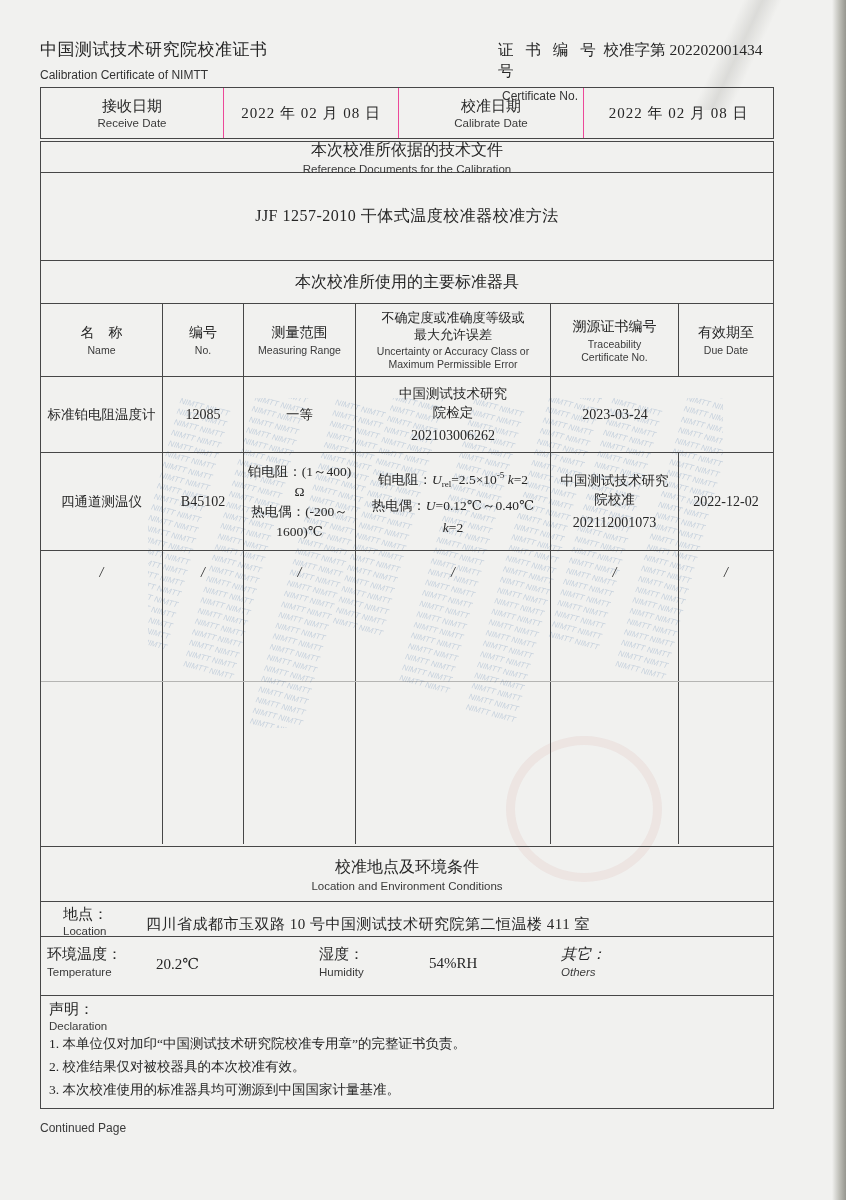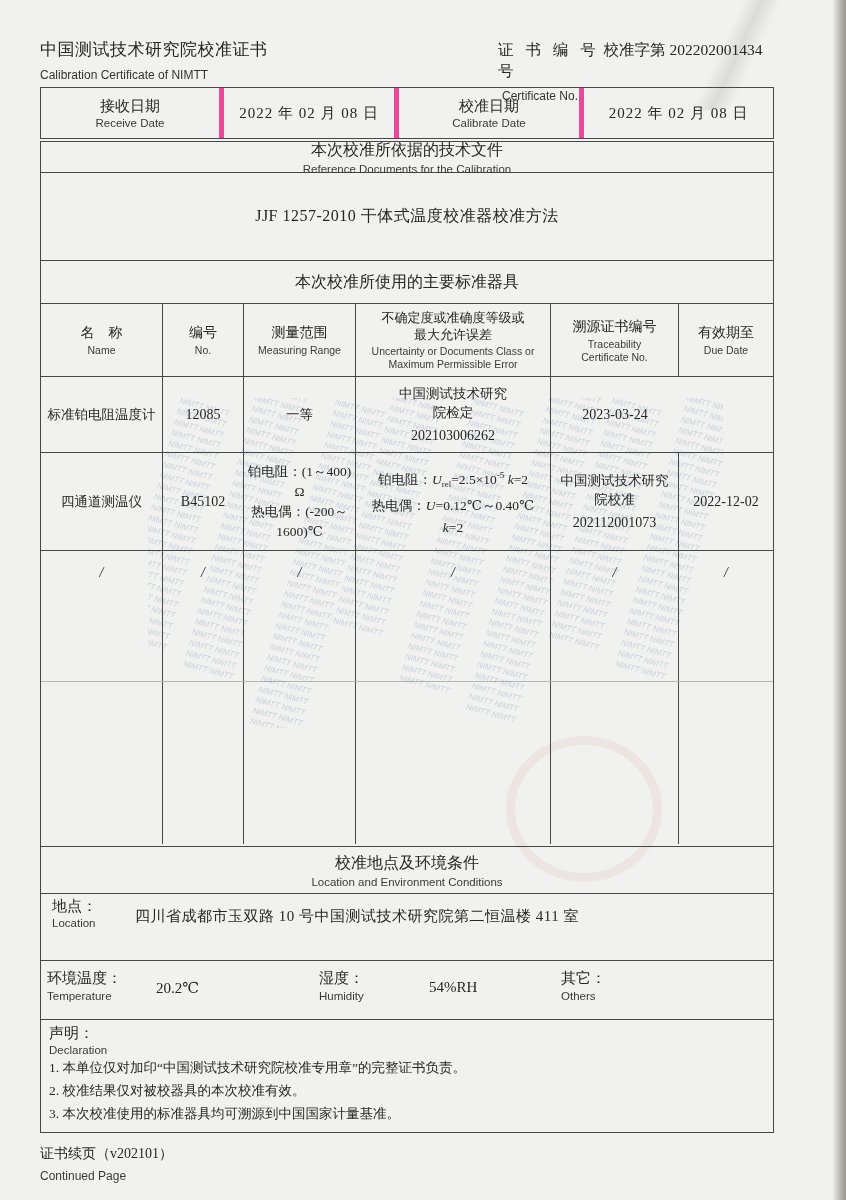--- a/index.html
+++ b/index.html
@@ -24,30 +24,30 @@
   
   .doc-header{position:relative;height:50px;}
   .dh-title{font-size:17px;letter-spacing:0.5px;}
   .dh-sub{font-family:"Liberation Sans","DejaVu Sans",sans-serif;font-size:12px;margin-top:7px;color:#333;}
   .dh-right{position:absolute;left:458px;top:2px;}
   .dh-certno{font-size:15.5px;}
   .dh-certno .lbl{letter-spacing:4px;}
   .dh-right .dh-sub{margin-left:4px;}
   
   .date-table{display:grid;grid-template-columns:183px 175px 185px auto;height:52px;}
-  .dt-cell{border-right:5px solid #ec4899;display:flex;flex-direction:column;justify-content:center;
+  .dt-cell{border-right:1px solid #ec4899;display:flex;flex-direction:column;justify-content:center;
     align-items:center;text-align:center;}
   .dt-cell:last-child{border-right:none;}
   .dt-cell .en{margin-top:1px;}
   .dt-val{font-size:15px;letter-spacing:1px;}
   
   .sec-head{display:flex;flex-direction:column;justify-content:center;align-items:center;text-align:center;}
   .sec-head .cn{font-size:16px;}
   .sec-head .en{margin-top:2px;font-size:11.5px;}
-  .h42{height:32px;} .h73{height:89px;} .h44{height:44px;} .h48{height:48px;}
+  .h42{height:32px;} .h73{height:89px;} .h44{height:44px;} .h48{height:56px;}
   .ref-doc{display:flex;justify-content:center;align-items:center;font-size:16px;letter-spacing:0.5px;}
   .gap2{margin-top:2px;}
   
   .std-table{height:544px;}
   .t-row{display:grid;grid-template-columns:122px 81px 112px 195px 128px 94px;border-bottom:1px solid #474747;box-sizing:border-box;}
   .t-row:last-child{border-bottom:none;}
   .t-row.faint{border-bottom:1px solid rgba(70,70,70,0.35);}
   .t-cell{border-right:1px solid #474747;box-sizing:border-box;display:flex;flex-direction:column;
     justify-content:center;align-items:center;text-align:center;padding:2px 3px;overflow:hidden;}
   .t-cell:last-child{border-right:none;}
@@ -59,21 +59,21 @@
   .cell-cn{font-size:13.5px;line-height:20px;}
   .cell-num{font-size:14px;line-height:20px;}
   .ml{white-space:pre-line;}
   .slash-cell{justify-content:flex-start;padding-top:14px;font-style:italic;font-size:14px;}
   .unc-line{font-size:13.5px;line-height:22px;}
   .unc-line i{font-family:"Liberation Serif","DejaVu Serif",serif;}
   sub,sup{font-size:9px;}
   .trace-org{font-size:13.5px;line-height:19px;white-space:pre-line;}
   .trace-no{font-size:14px;line-height:19px;margin-top:4px;}
   
-  .loc-row{height:68px;display:flex;padding:3px 11px;box-sizing:border-box;}
+  .loc-row{height:36px;display:flex;padding:3px 22px;box-sizing:border-box;}
   .loc-label .cn{font-size:15px;} .loc-label .en{margin-top:1px;}
   .loc-val{font-size:15px;padding-top:10px;margin-left:38px;letter-spacing:0.5px;}
   .env-row{height:60px;position:relative;box-sizing:border-box;}
   .env-label{position:absolute;top:8px;}
   .env-label .cn{font-size:15px;} .env-label .en{margin-top:2px;}
   .env-val{position:absolute;top:18px;font-size:15px;}
   
   .decl{height:114px;padding:4px 8px;box-sizing:border-box;}
   .decl .cn{font-size:15px;} .decl .en{margin-top:1px;}
   .decl-item{font-size:13.5px;line-height:23px;}
@@ -157,21 +157,21 @@
           <div class="hdr-cn">编号</div>
           <div class="hdr-en">No.</div>
         </div>
         <div class="t-cell">
           <div class="hdr-cn">测量范围</div>
           <div class="hdr-en">Measuring Range</div>
         </div>
         <div class="t-cell">
           <div class="hdr-cn small">不确定度或准确度等级或
 最大允许误差</div>
-          <div class="hdr-en">Uncertainty or Documents Class or
+          <div class="hdr-en">Uncertainty or Accuracy Class or
 Maximum Permissible Error</div>
         </div>
         <div class="t-cell">
           <div class="hdr-cn">溯源证书编号</div>
           <div class="hdr-en">Traceability
 Certificate No.</div>
         </div>
         <div class="t-cell">
           <div class="hdr-cn">有效期至</div>
           <div class="hdr-en">Due Date</div>
@@ -246,38 +246,37 @@
       <div class="env-label" style="left:6px;">
         <div class="cn">环境温度：</div>
         <div class="en">Temperature</div>
       </div>
       <div class="env-val" style="left:115px;">20.2℃</div>
       <div class="env-label" style="left:278px;">
         <div class="cn">湿度：</div>
         <div class="en">Humidity</div>
       </div>
       <div class="env-val" style="left:388px;">54%RH</div>
-      <div class="env-label" style="left:520px;">
+      <div class="env-label" style="left:520px;font-style:italic;">
         <div class="cn">其它：</div>
         <div class="en">Others</div>
       </div>
       <div class="env-val" style="left:600px;"></div>
     </div>
 
     <div class="boxed decl">
       <div class="cn">声明：</div>
       <div class="en">Declaration</div>
       <div class="decl-item">1. 本单位仅对加印“中国测试技术研究院校准专用章”的完整证书负责。</div>
       <div class="decl-item">2. 校准结果仅对被校器具的本次校准有效。</div>
       <div class="decl-item">3. 本次校准使用的标准器具均可溯源到中国国家计量基准。</div>
     </div>
 
     <div class="footer">
       <div class="ft-left">
-        <div class="cn">证书续页（v202101）</div>
         <div class="en">Continued Page</div>
       </div>
     </div>
 
   </div>
 
   <div class="scan-edge"></div>
 </div>
 
 </body></html>

